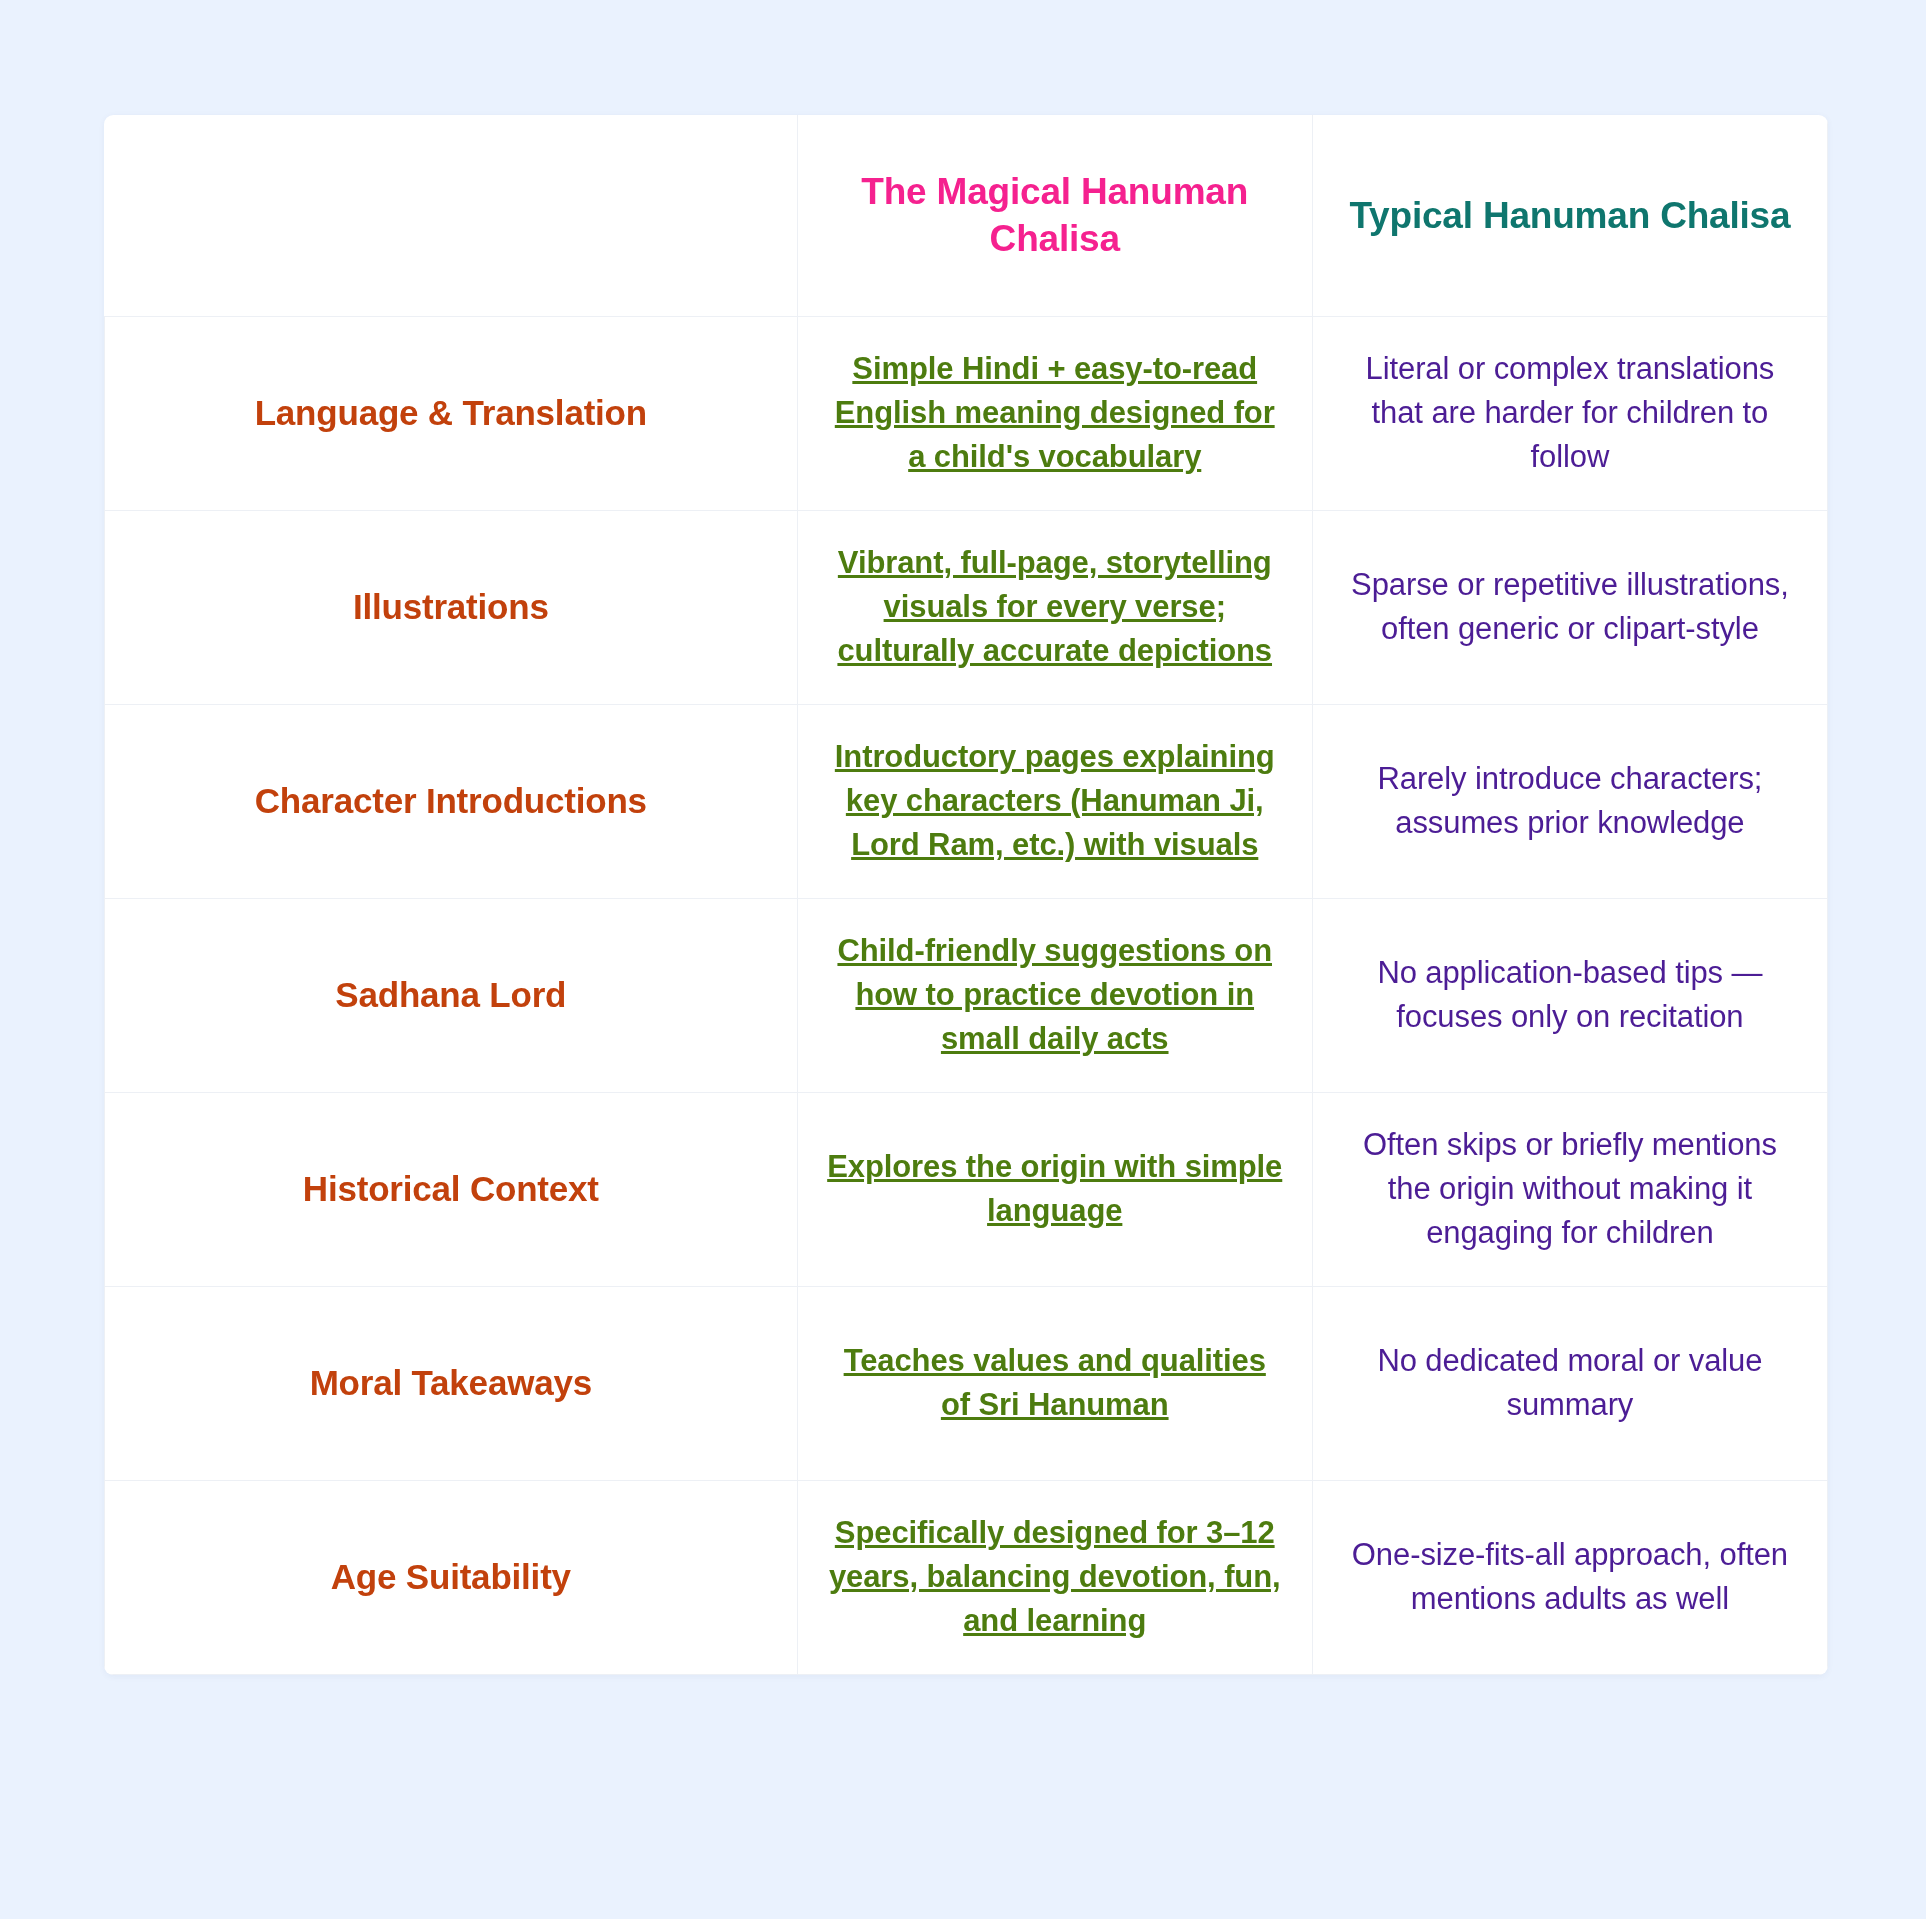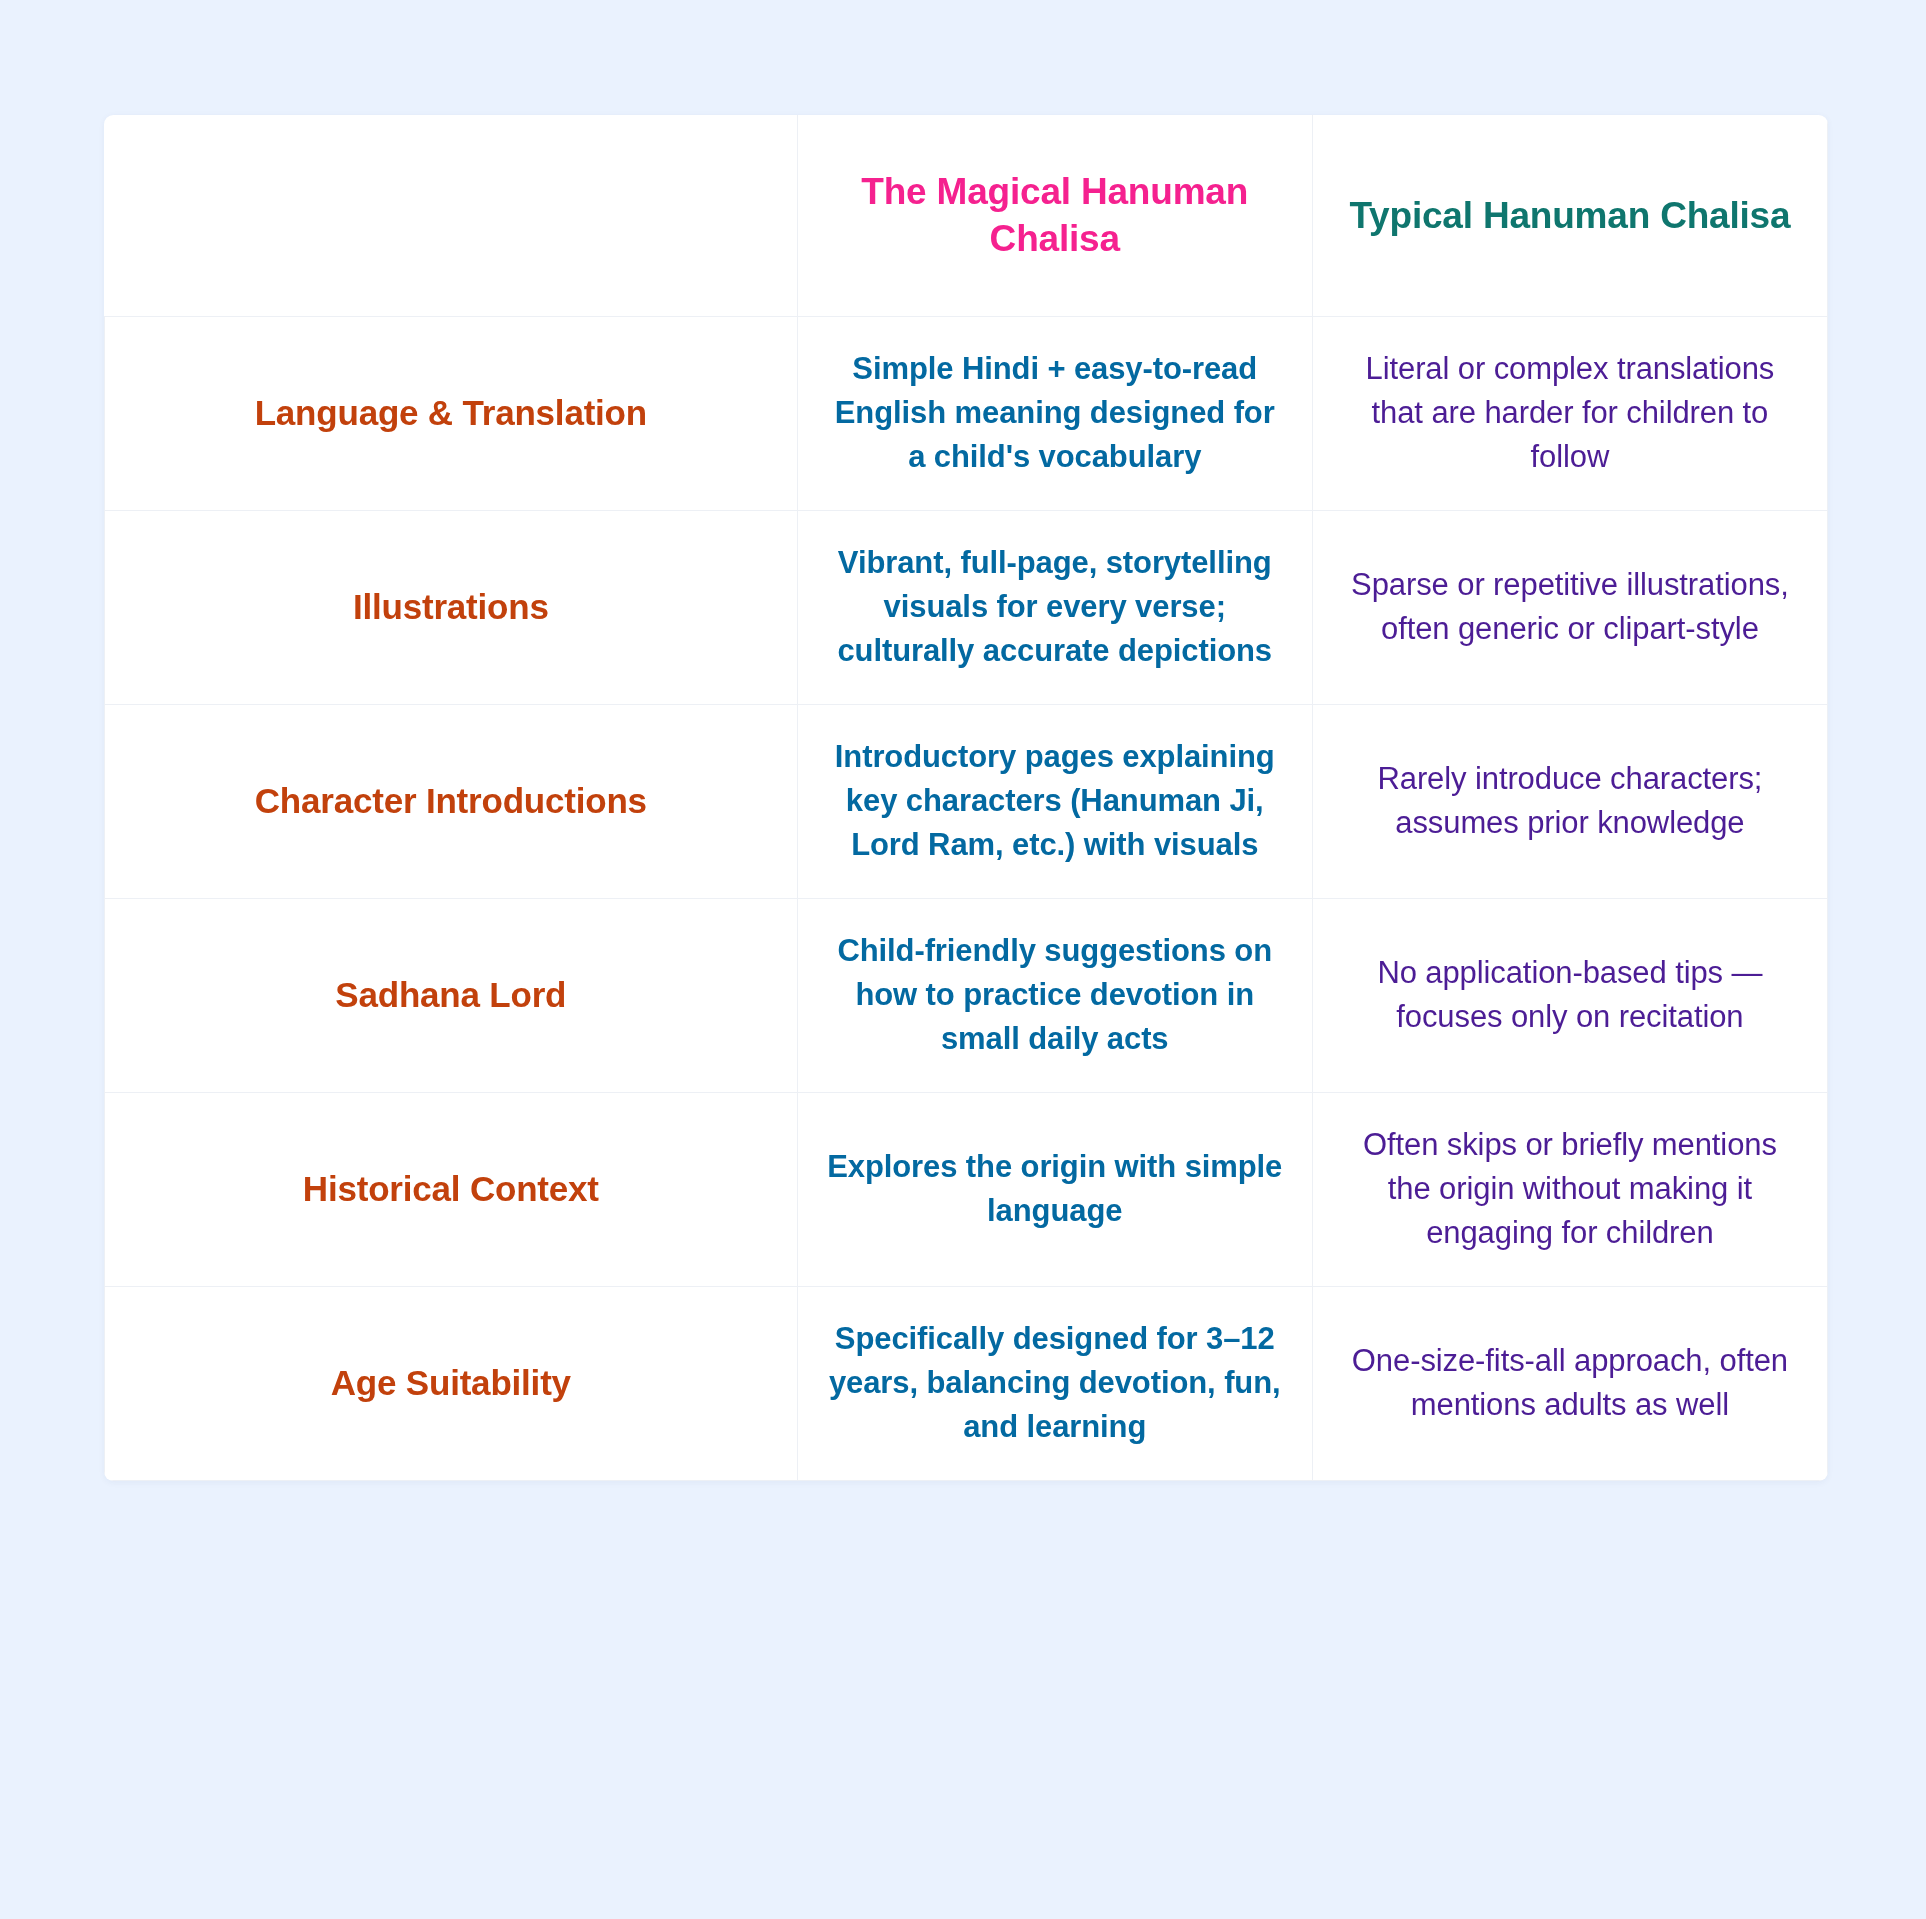--- a/index.html
+++ b/index.html
@@ -66,27 +66,28 @@
   }
   td.feature {
     border-left: none;
     color: #c2410c;
     font-size: 35px;
     font-weight: bold;
     letter-spacing: -0.2px;
     line-height: 1.25;
   }
   td.magical {
-    color: #0369a1;
+    color: #4d7c0f;
     font-size: 31px;
     font-weight: bold;
     line-height: 1.42;
     letter-spacing: -0.1px;
     padding-left: 24px;
     padding-right: 24px;
+    text-decoration: underline;
   }
   td.typical {
     color: #4c1d95;
     font-size: 31px;
     font-weight: normal;
     line-height: 1.42;
     letter-spacing: -0.1px;
     padding-left: 20px;
     padding-right: 20px;
     border-right: none;
@@ -131,20 +132,25 @@
           <td class="feature">Sadhana Lord</td>
           <td class="magical">Child-friendly suggestions on how to practice devotion in small daily acts</td>
           <td class="typical">No application-based tips — focuses only on recitation</td>
         </tr>
         <tr>
           <td class="feature">Historical Context</td>
           <td class="magical">Explores the origin with simple language</td>
           <td class="typical">Often skips or briefly mentions the origin without making it engaging for children</td>
         </tr>
         <tr>
+          <td class="feature">Moral Takeaways</td>
+          <td class="magical">Teaches values and qualities of Sri Hanuman</td>
+          <td class="typical">No dedicated moral or value summary</td>
+        </tr>
+        <tr>
           <td class="feature">Age Suitability</td>
           <td class="magical">Specifically designed for 3–12 years, balancing devotion, fun, and learning</td>
           <td class="typical">One-size-fits-all approach, often mentions adults as well</td>
         </tr>
       </tbody>
     </table>
   </div>
 </div>
 
 

